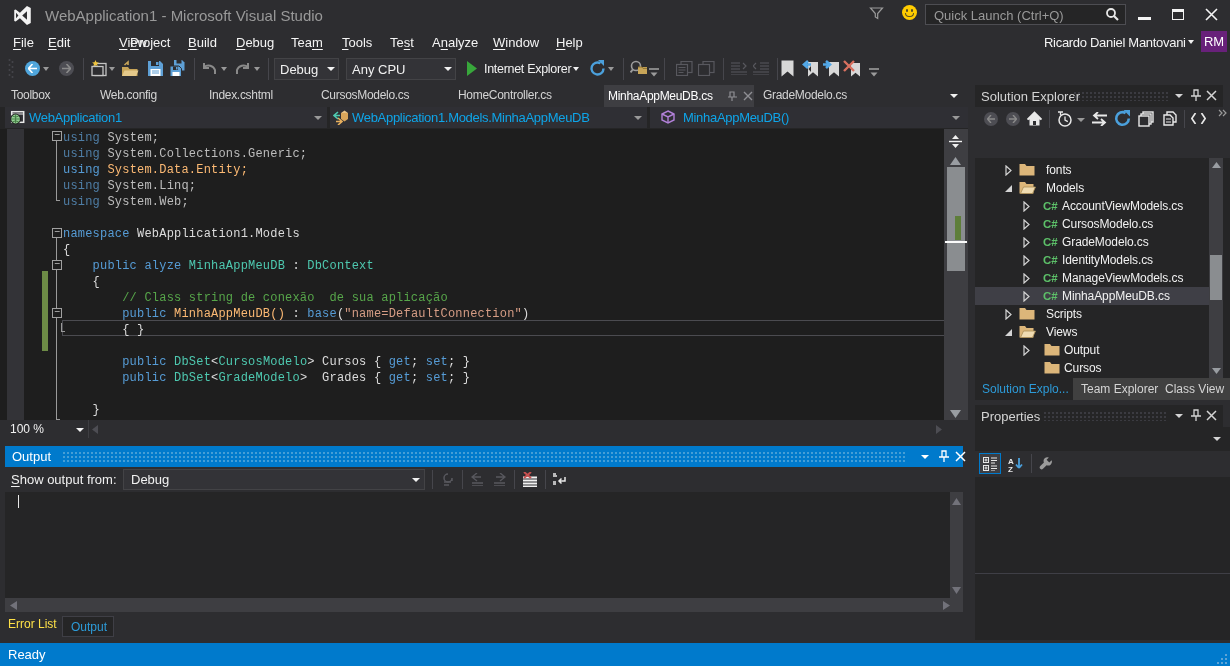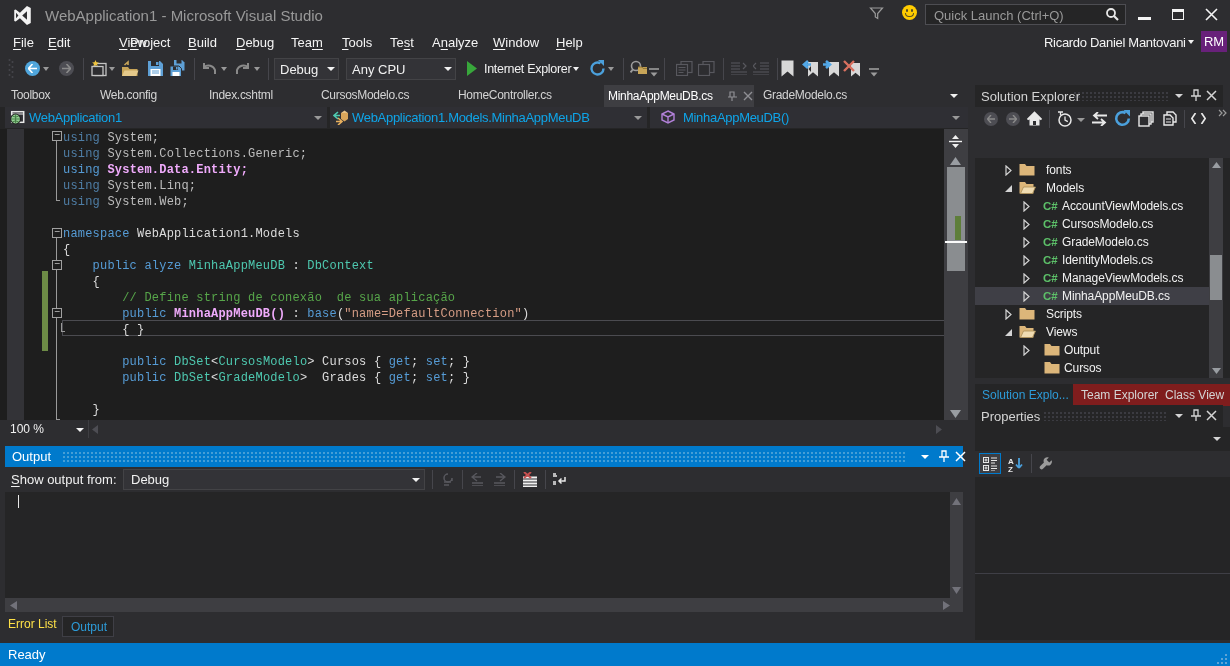--- a/index.html
+++ b/index.html
@@ -10,21 +10,21 @@
 .combo{position:absolute;background:#333337;border:1px solid #434346;color:#f1f1f1;}
 .carr{position:absolute;width:0;height:0;border-left:4px solid transparent;border-right:4px solid transparent;border-top:4px solid #999;}
 .u{text-decoration:underline;text-underline-offset:2px;}
 .fold{position:absolute;width:10px;height:10px;background:#1e1e1e;border:1px solid #a0a0a0;color:#c8c8c8;font-family:"Liberation Mono",monospace;font-size:10px;line-height:8px;text-align:center;}
 .k{color:#569cd6;}
 .k2{color:#4f7ea6;}
 .t{color:#4ec9b0;}
 .s{color:#d69d85;}
 .c{color:#57a64a;}
 .tx2{color:#bdbdbd;}
-#code b{color:#f0abfc;font-weight:bold;margin-top:44px;}
+#code b{color:#fdba74;font-weight:normal;margin-top:44px;}
 </style></head>
 <body>
 <div id="app">
 
 <div class="abs" style="left:0;top:0;width:1230px;height:30px;background:#2d2d30;"></div>
 <svg class="abs" style="left:12px;top:6px;" width="21" height="19" viewBox="0 0 100 100">
   <path fill="#f3f3f3" fill-rule="evenodd" d="M73.5 0 L36.5 35.5 L14 18 L6.5 21.5 V78.5 L14 82 L36.5 64.5 L73.5 100 L93.5 90 V10 Z M16 35.5 L28.5 50 L16 64.5 Z M48.5 50 L73.5 28 V72 Z"></path>
 </svg>
 <div class="abs" style="left:45px;top:7px;font-size:15px;color:#999999;">WebApplication1 - Microsoft Visual Studio</div>
 
@@ -285,21 +285,21 @@
   <pre id="code" class="mono" style="position:absolute;left:63px;top:1px;font-size:12px;line-height:16px;letter-spacing:0.2px;color:#dcdcdc;"><span class="k2">using</span> <span class="tx2">System;</span>
 <span class="k2">using</span> <span class="tx2">System.Collections.Generic;</span>
 <span class="k">using</span> <b>System.Data.Entity;</b>
 <span class="k2">using</span> <span class="tx2">System.Linq;</span>
 <span class="k2">using</span> <span class="tx2">System.Web;</span>
 
 <span class="k">namespace</span> WebApplication1.Models
 {
     <span class="k">public</span> <span class="k">alyze</span> <span class="t">MinhaAppMeuDB</span> : <span class="t">DbContext</span>
     {
-        <span class="c">// Define string de conexão  de sua aplicação</span>
+        <span class="c">// Class string de conexão  de sua aplicação</span>
         <span class="k">public</span> <b>MinhaAppMeuDB()</b> : <span class="k">base</span>(<span class="s">"name=DefaultConnection"</span>)
         { }
 
         <span class="k">public</span> <span class="t">DbSet</span>&lt;<span class="t">CursosModelo</span>&gt; Cursos { <span class="k">get</span>; <span class="k">set</span>; }
         <span class="k">public</span> <span class="t">DbSet</span>&lt;<span class="t">GradeModelo</span>&gt;  Grades { <span class="k">get</span>; <span class="k">set</span>; }
 
     }
 }</pre>
 
   <div class="abs" style="left:944px;top:0;width:24px;height:291px;background:#3e3e42;">
@@ -554,21 +554,21 @@
           <svg class="abs" style="left:3px;top:4px;" width="9" height="6" viewBox="0 0 9 6">
             <path d="M4.5 0 L9 6 H0 Z" fill="#999da2"></path>
           </svg>
           <div class="abs" style="left:1px;top:97px;width:12px;height:45px;background:#8a8d90;"></div>
           <svg class="abs" style="left:3px;top:210px;" width="9" height="6" viewBox="0 0 9 6">
             <path d="M4.5 6 L9 0 H0 Z" fill="#999da2"></path>
           </svg>
         </div>
   </div>
 
-  <div class="abs" style="left:0;top:299px;width:255px;height:22px;background:#7f1d1d;font-size:12px;">
+  <div class="abs" style="left:0;top:293px;width:255px;height:22px;background:#404040;font-size:12px;">
     <div class="abs" style="left:0;top:0;width:98px;height:22px;background:#252526;"></div>
     <span class="abs" style="left:7px;top:4px;color:#2d9bd8;">Solution Explo...</span>
     <span class="abs" style="left:106px;top:4px;color:#d4d4d4;">Team Explorer</span>
     <span class="abs" style="left:190px;top:4px;color:#d4d4d4;">Class View</span>
   </div>
 
   <div class="abs" style="left:0;top:320px;width:248px;height:22px;background:#252526;">
     <span class="abs" style="left:6px;top:4px;font-size:13px;color:#d4d4d4;">Properties</span>
     <div class="abs" style="left:68px;top:6px;width:125px;height:10px;background-image:radial-gradient(#3b3b41 1px, transparent 1.2px);background-size:4px 4px;"></div>
     <span class="carr" style="left:200px;top:9px;border-top-color:#d4d4d4;"></span>

